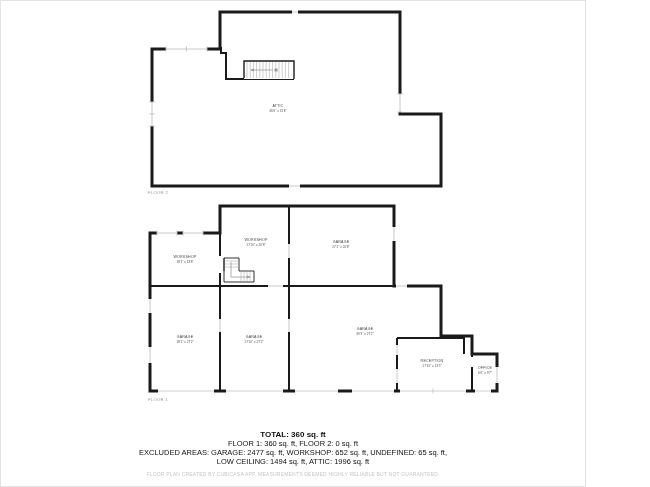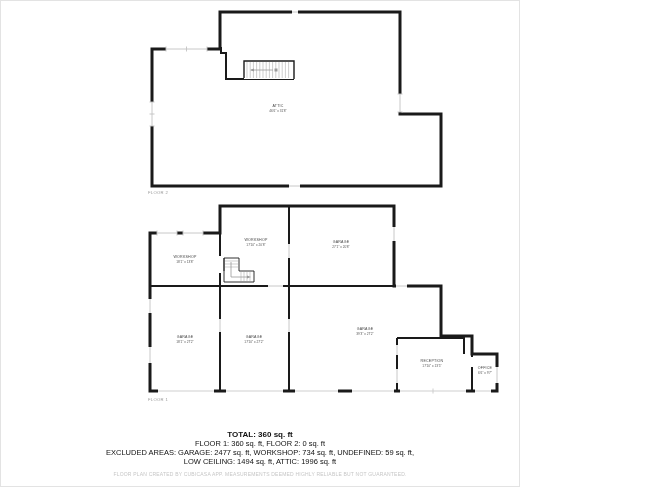--- a/index.html
+++ b/index.html
@@ -1,17 +1,17 @@
 <!DOCTYPE html>
 <html><head>
 <meta charset="utf-8">
 <style>
   html,body{margin:0;padding:0;background:#ffffff;}
   .stage{
-    position:relative;width:520px;height:487px;background:#ffffff;
+    position:relative;width:586px;height:487px;background:#ffffff;
     font-family:"Liberation Sans",sans-serif;overflow:hidden;
     border:1px solid #e3e3e3;box-sizing:border-box;
   }
   .plan-svg{position:absolute;left:0;top:0;}
   .room-name{font-size:3.6px;fill:#444;letter-spacing:.2px;}
   .room-dims{font-size:3.2px;fill:#555;}
   .floor-caption{font-size:4.2px;fill:#9a9a9a;letter-spacing:.3px;}
   .summary{
     position:absolute;left:0;right:0;top:429px;text-align:center;color:#111;
   }
@@ -207,19 +207,19 @@
       <text class="room-name" x="484" y="368" text-anchor="middle">OFFICE</text>
       <text class="room-dims" x="484" y="373" text-anchor="middle">6'6" x 9'7"</text>
 
       <text class="floor-caption" x="147" y="400">FLOOR 1</text>
     </g>
   </svg>
 
   <div class="summary">
     <div class="total">TOTAL: 360 sq. ft</div>
     <div class="line">FLOOR 1: 360 sq. ft, FLOOR 2: 0 sq. ft</div>
-    <div class="line">EXCLUDED AREAS: GARAGE: 2477 sq. ft, WORKSHOP: 734 sq. ft, UNDEFINED: 59 sq. ft,</div>
+    <div class="line">EXCLUDED AREAS: GARAGE: 2477 sq. ft, WORKSHOP: 652 sq. ft, UNDEFINED: 65 sq. ft,</div>
     <div class="line">LOW CEILING: 1494 sq. ft, ATTIC: 1996 sq. ft</div>
   </div>
 
   <div class="disclaimer">FLOOR PLAN CREATED BY CUBICASA APP. MEASUREMENTS DEEMED HIGHLY RELIABLE BUT NOT GUARANTEED.</div>
 
 </div>
 
 </body></html>

